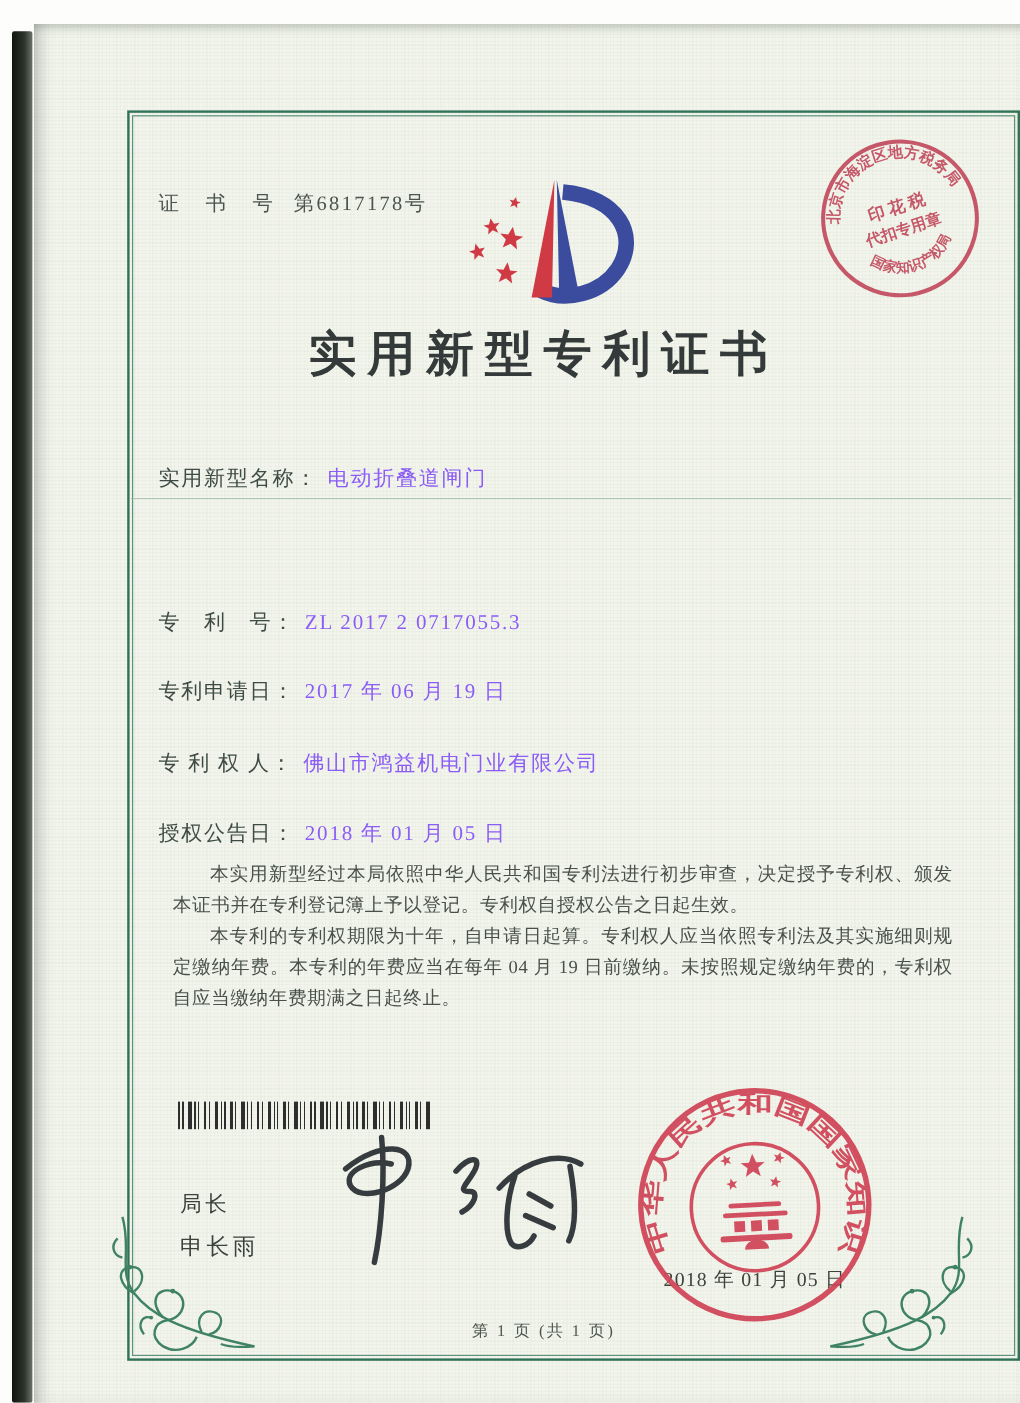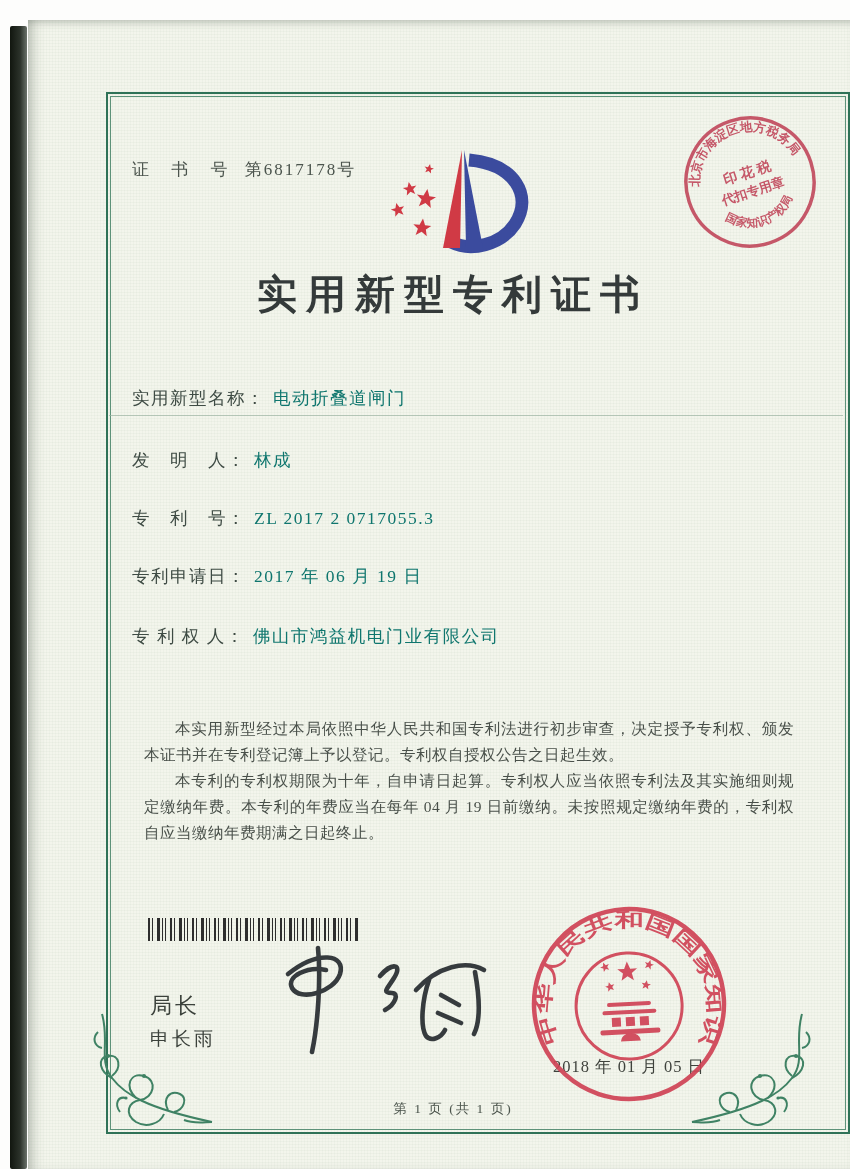--- a/index.html
+++ b/index.html
@@ -41,36 +41,36 @@
     position:absolute;left:0;top:247px;width:850px;text-align:center;
     font-size:40px;font-weight:bold;letter-spacing:9px;color:#343a3a;
   }
   .rule-under-name{
     position:absolute;left:81px;top:395px;width:734px;height:1px;background:#9db3a3;opacity:.7;
   }
   .field-row{
     position:absolute;left:104px;width:660px;font-size:17.5px;color:#3e4b44;
     letter-spacing:1.5px;white-space:nowrap;
   }
-  .field-row .val{margin-left:8px;color:#0f766e;}
+  .field-row .val{margin-left:8px;color:#8b5cf6;}
   .body-text{
     position:absolute;left:116px;top:696px;width:650px;
     font-size:15.5px;line-height:26px;color:#49504a;letter-spacing:.5px;text-align:justify;
   }
   .body-text p{margin:0;text-indent:2em;}
   .barcode{
     position:absolute;left:120px;top:898px;width:212px;height:23px;
     background:repeating-linear-gradient(90deg,
       #2e2e2e 0 2px, transparent 2px 4px,
       #2e2e2e 4px 5px, transparent 5px 9px,
       #2e2e2e 9px 12px, transparent 12px 14px,
       #2e2e2e 14px 15px, transparent 15px 17px,
       #2e2e2e 17px 18px, transparent 18px 22px);
   }
-  .signer-title{position:absolute;left:122px;top:971px;font-size:22px;color:#3b413b;letter-spacing:3px;}
+  .signer-title{position:absolute;left:122px;top:971px;font-size:18px;color:#3b413b;letter-spacing:3px;}
   .signer-name{position:absolute;left:122px;top:1006px;font-size:19px;color:#3b413b;letter-spacing:3px;font-family:Liberation Mono, monospace;}
   .signature{position:absolute;left:232px;top:918px;width:235px;height:122px;z-index:2;}
   .issue-seal{position:absolute;left:495px;top:878px;width:212px;height:212px;z-index:3;opacity:.9;transform:rotate(-3deg);}
   .seal-date{
     position:absolute;left:500px;top:1036px;width:202px;text-align:center;z-index:2;
     font-size:16.5px;color:#3e423c;letter-spacing:1px;white-space:nowrap;
   }
   .footer{
     position:absolute;left:0;top:1080px;width:850px;text-align:center;
     font-size:13.5px;color:#4c554d;letter-spacing:2px;
@@ -127,31 +127,31 @@
     <text x="84" y="98" text-anchor="middle" font-size="13" fill="#c24b5e" font-weight="bold">代扣专用章</text>
   </svg>
 
   <div class="doc-title">实用新型专利证书</div>
 
   <div class="rule-under-name"></div>
 
   <div class="field-row" style="top:366px">
     <span>实用新型名称：</span><span class="val">电动折叠道闸门</span>
   </div>
-  <div class="field-row" style="top:428px">
-    <span>发　明　人：</span><span class="val">林成</span>
-  </div>
   <div class="field-row" style="top:486px">
     <span>专　利　号：</span><span class="val">ZL 2017 2 0717055.3</span>
   </div>
   <div class="field-row" style="top:544px">
     <span>专利申请日：</span><span class="val">2017 年 06 月 19 日</span>
   </div>
   <div class="field-row" style="top:604px">
     <span>专 利 权 人：</span><span class="val">佛山市鸿益机电门业有限公司</span>
+  </div>
+  <div class="field-row" style="top:662px">
+    <span>授权公告日：</span><span class="val">2018 年 01 月 05 日</span>
   </div>
 
   <div class="body-text">
     <p>本实用新型经过本局依照中华人民共和国专利法进行初步审查，决定授予专利权、颁发本证书并在专利登记簿上予以登记。专利权自授权公告之日起生效。</p>
     <p>本专利的专利权期限为十年，自申请日起算。专利权人应当依照专利法及其实施细则规定缴纳年费。本专利的年费应当在每年 04 月 19 日前缴纳。未按照规定缴纳年费的，专利权自应当缴纳年费期满之日起终止。</p>
   </div>
 
   <div class="barcode"></div>
 
   <div class="signer-title">局长</div>

